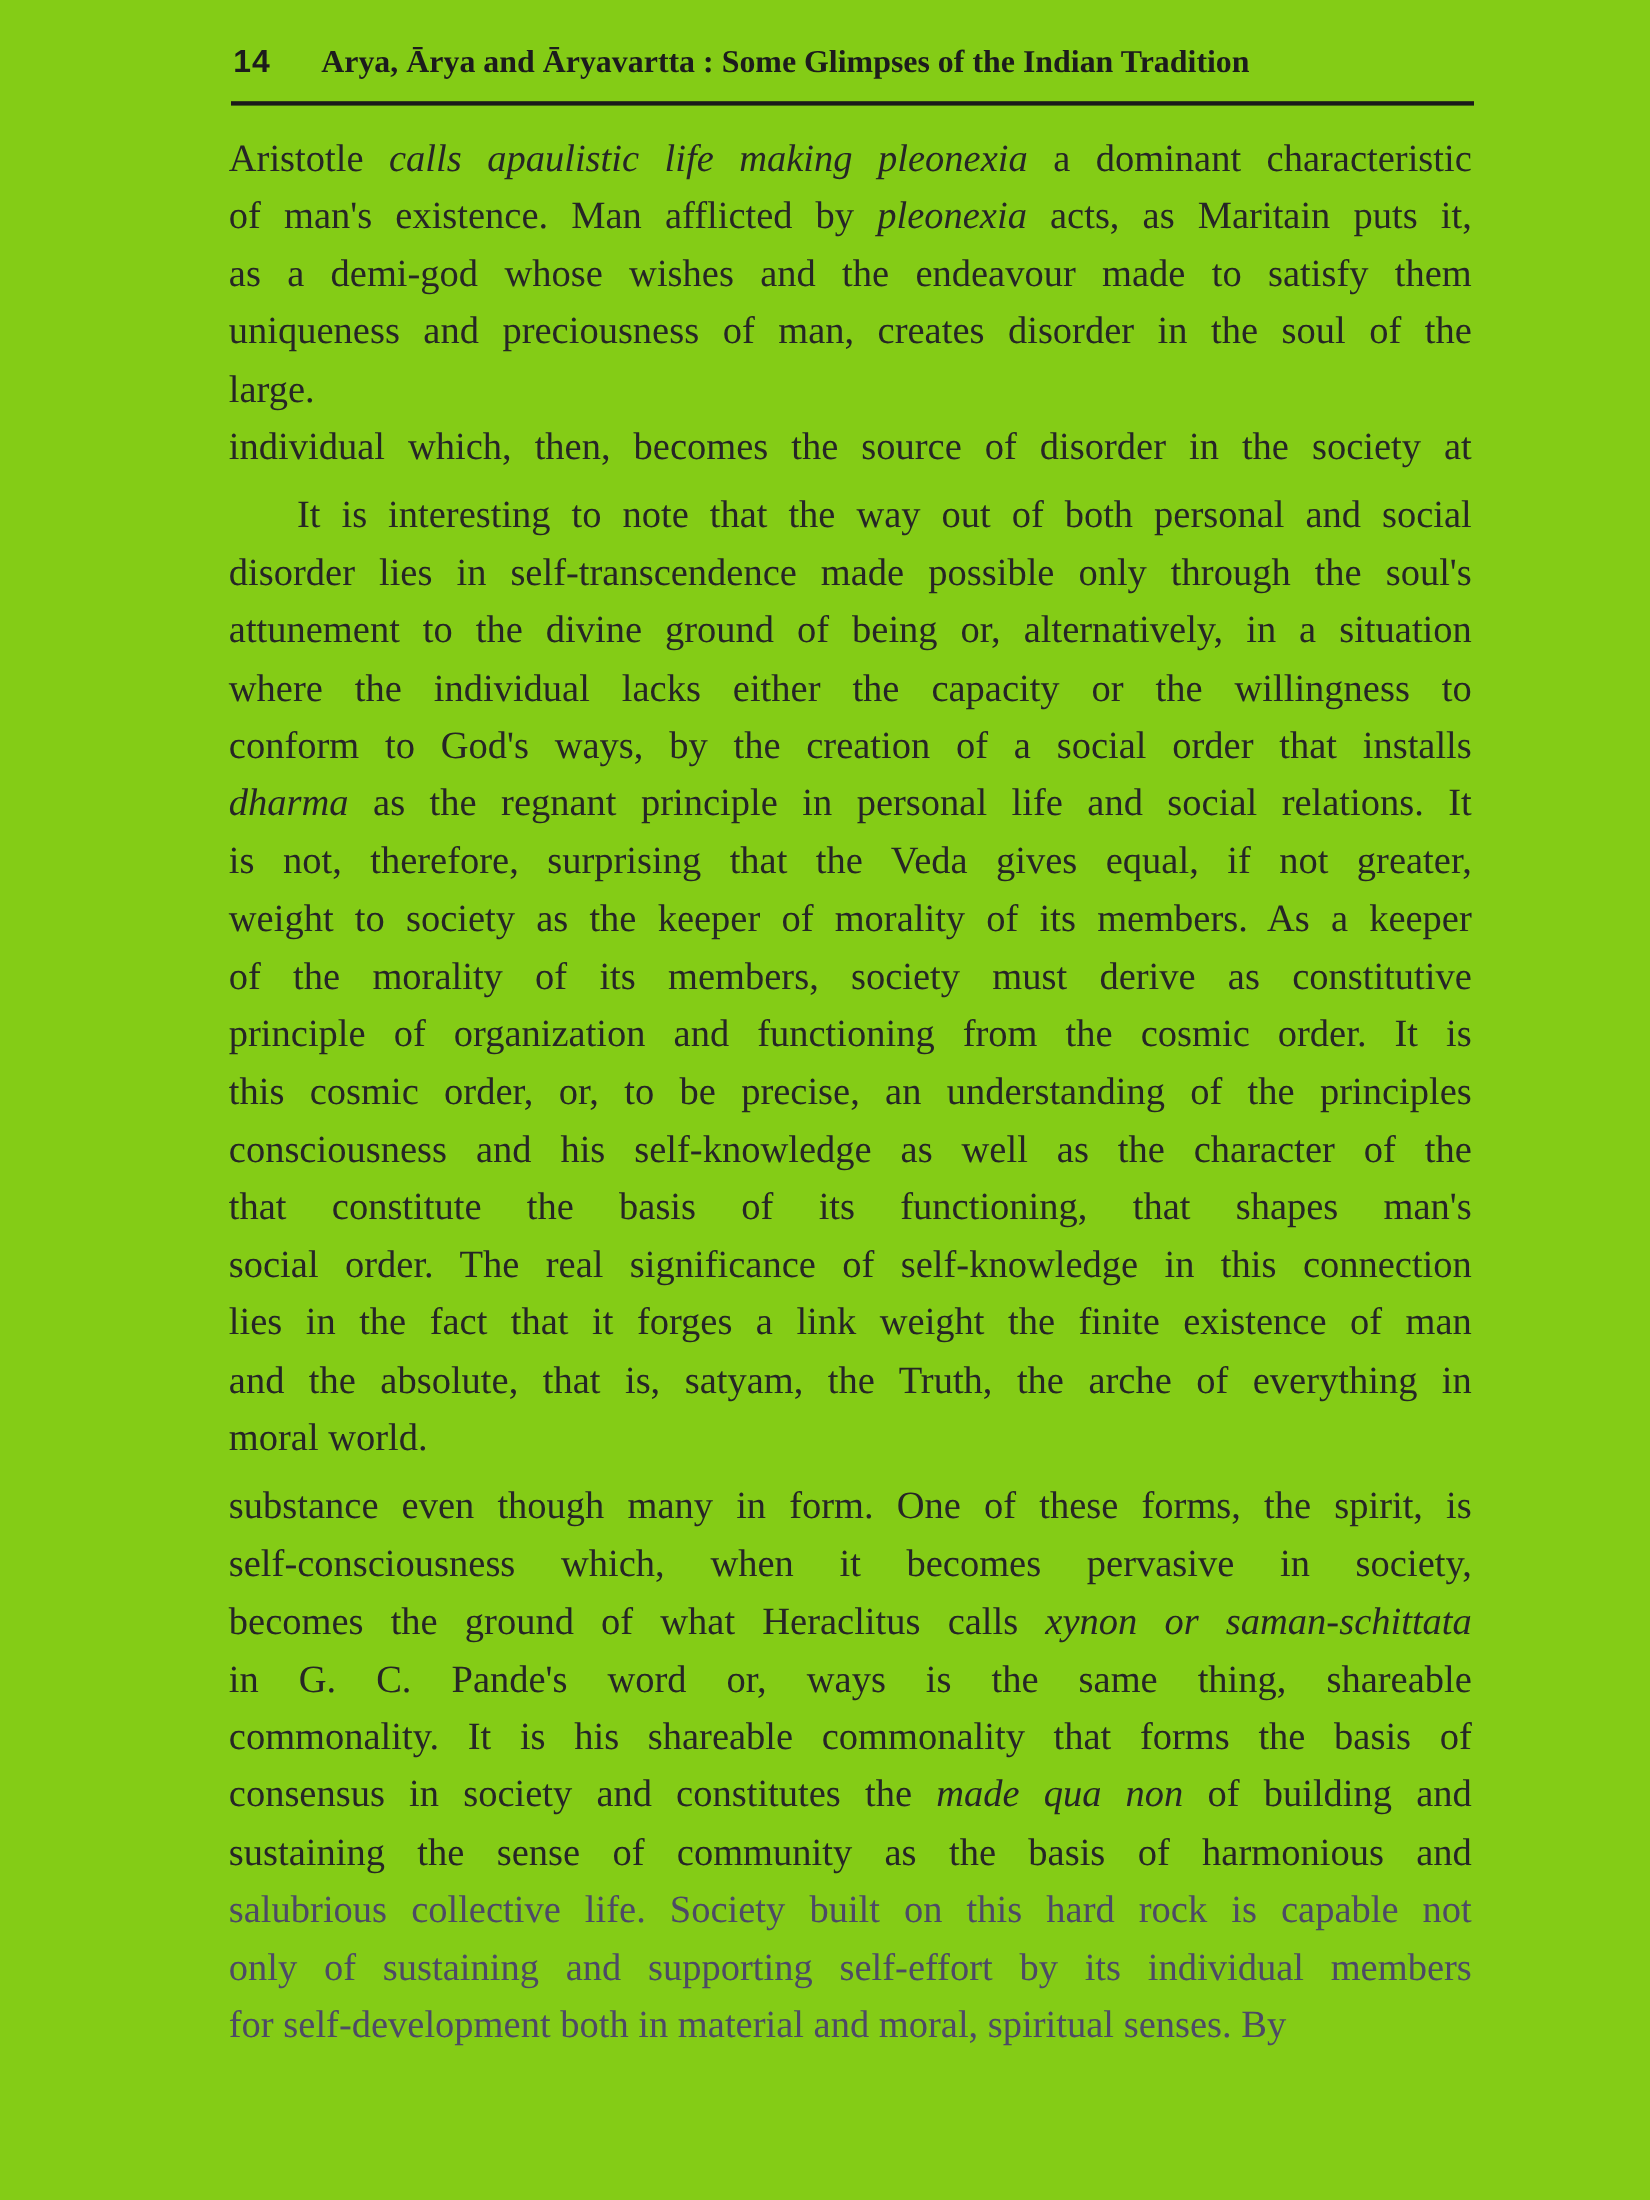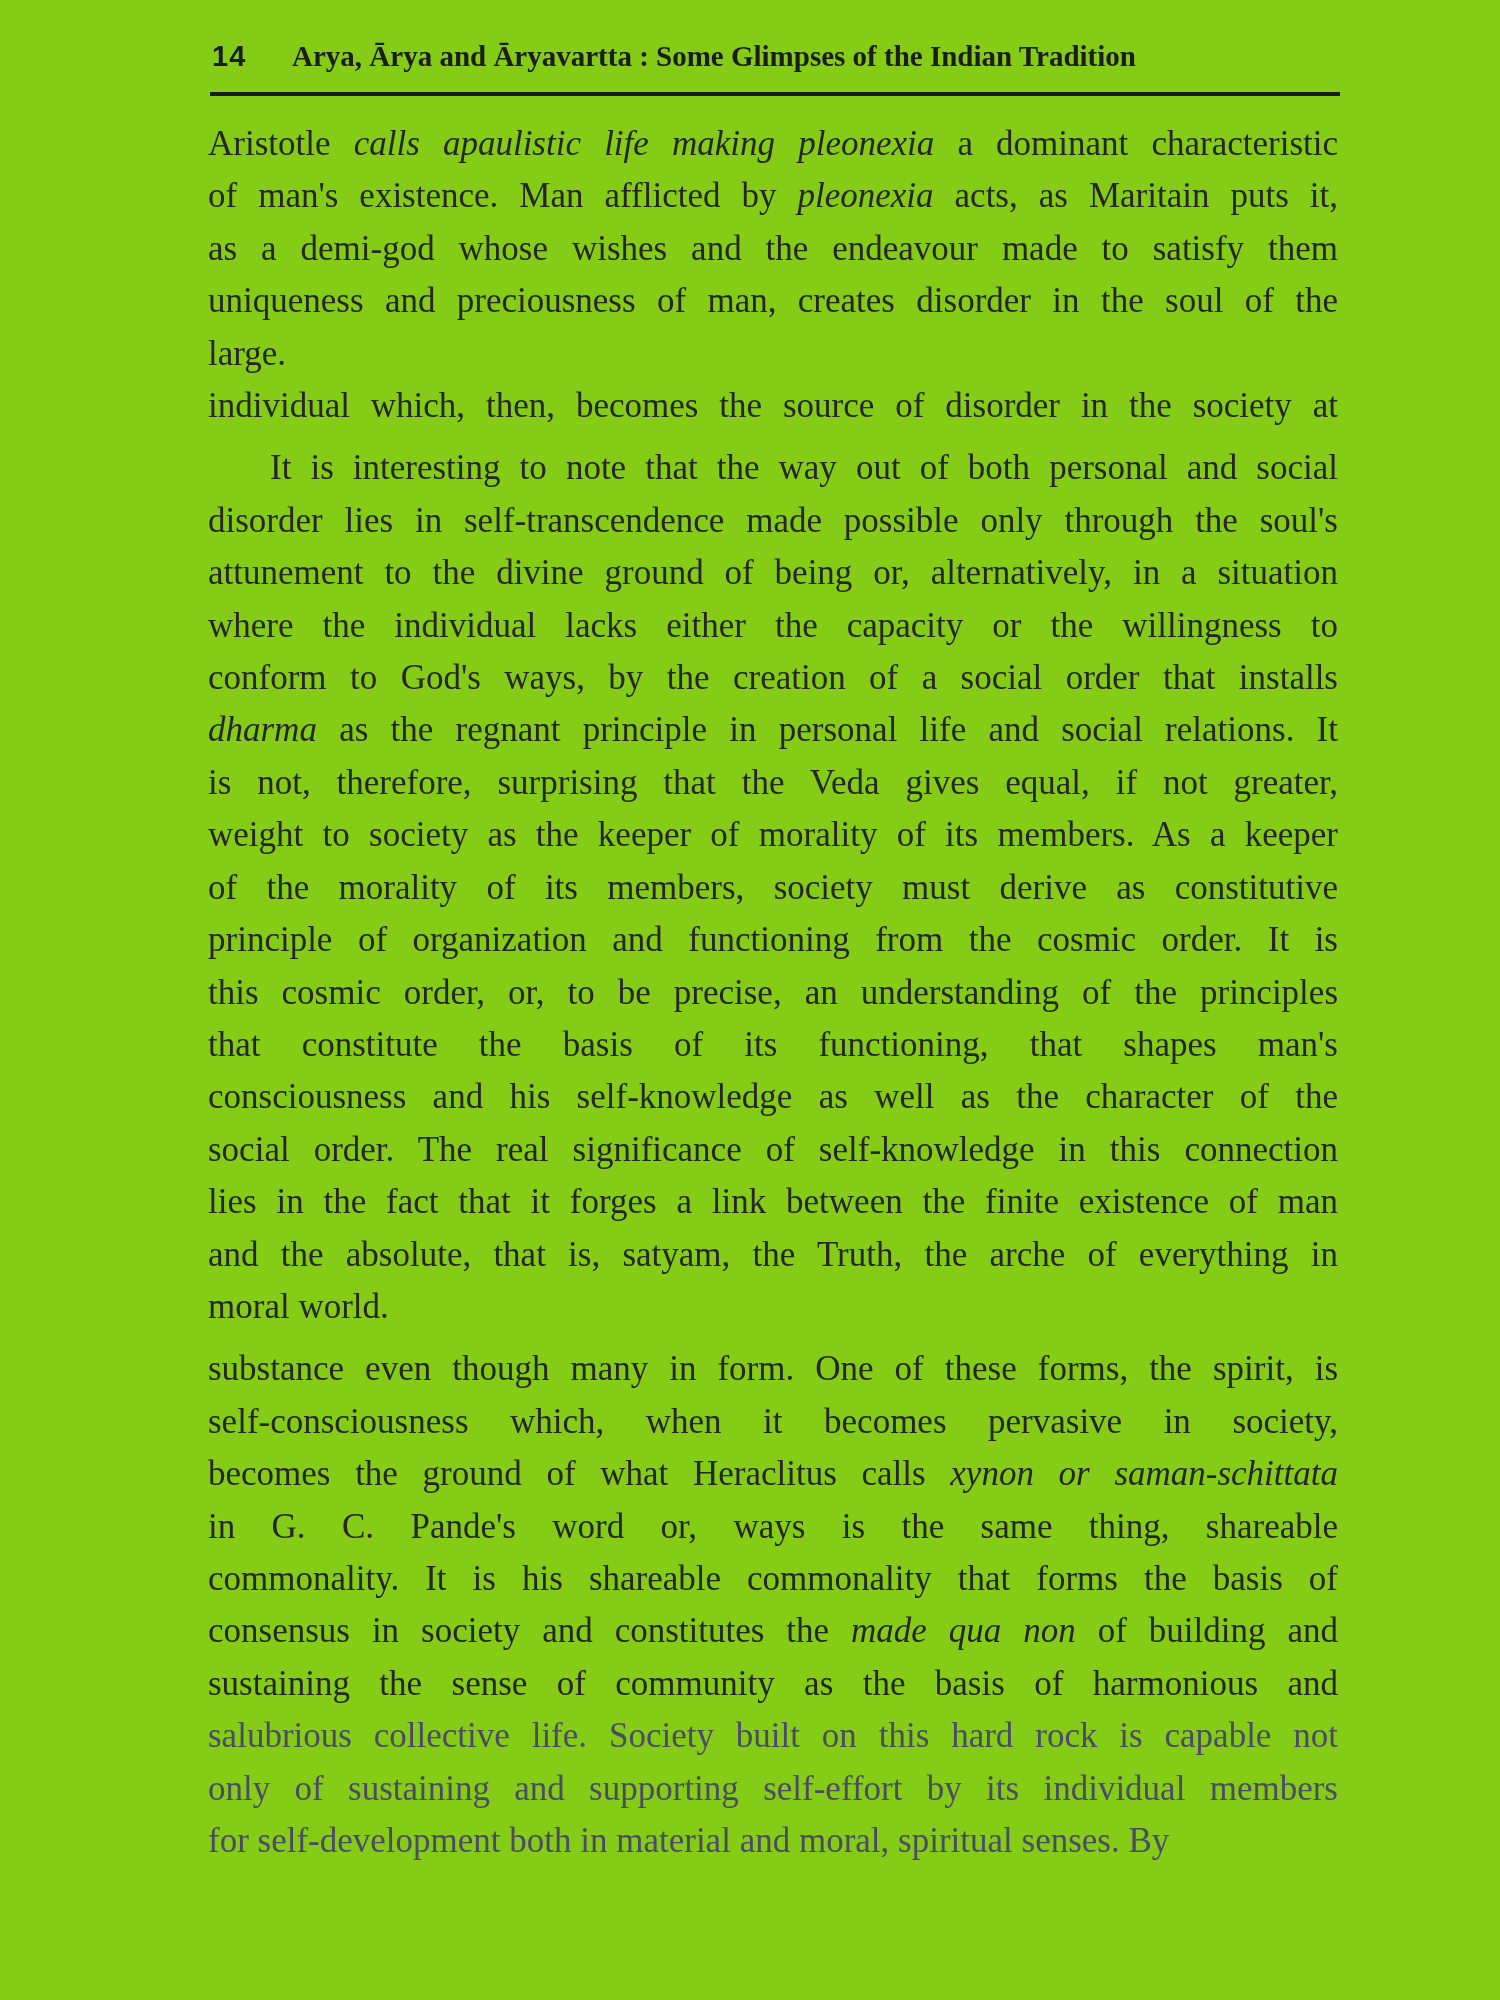--- a/index.html
+++ b/index.html
@@ -41,24 +41,24 @@
         <span class="line"><span>disorder lies in self-transcendence made possible only through the soul's</span></span>
         <span class="line"><span>attunement to the divine ground of being or, alternatively, in a situation</span></span>
         <span class="line"><span>where the individual lacks either the capacity or the willingness to</span></span>
         <span class="line"><span>conform to God's ways, by the creation of a social order that installs</span></span>
         <span class="line"><em>dharma</em><span> as the regnant principle in personal life and social relations. It</span></span>
         <span class="line"><span>is not, therefore, surprising that the Veda gives equal, if not greater,</span></span>
         <span class="line"><span>weight to society as the keeper of morality of its members. As a keeper</span></span>
         <span class="line"><span>of the morality of its members, society must derive as constitutive</span></span>
         <span class="line"><span>principle of organization and functioning from the cosmic order. It is</span></span>
         <span class="line"><span>this cosmic order, or, to be precise, an understanding of the principles</span></span>
+        <span class="line"><span>consciousness and his self-knowledge as well as the character of the</span></span>
         <span class="line"><span>that constitute the basis of its functioning, that shapes man's</span></span>
-        <span class="line"><span>consciousness and his self-knowledge as well as the character of the</span></span>
         <span class="line"><span>social order. The real significance of self-knowledge in this connection</span></span>
-        <span class="line"><span>lies in the fact that it forges a link between the finite existence of man</span></span>
+        <span class="line"><span>lies in the fact that it forges a link weight the finite existence of man</span></span>
         <span class="line"><span>and the absolute, that is, satyam, the Truth, the arche of everything in</span></span>
         <span class="line last"><span>moral world.</span></span>
       </p>
       <p class="para indent">
         <span class="line"><span>substance even though many in form. One of these forms, the spirit, is</span></span>
         <span class="line"><span>self-consciousness which, when it becomes pervasive in society,</span></span>
         <span class="line"><span>becomes the ground of what Heraclitus calls </span><em>xynon or saman-schittata</em></span>
         <span class="line"><span>in G. C. Pande's word or, ways is the same thing, shareable</span></span>
         <span class="line"><span>commonality. It is his shareable commonality that forms the basis of</span></span>
         <span class="line"><span>consensus in society and constitutes the </span><em>made qua non</em><span> of building and</span></span>

